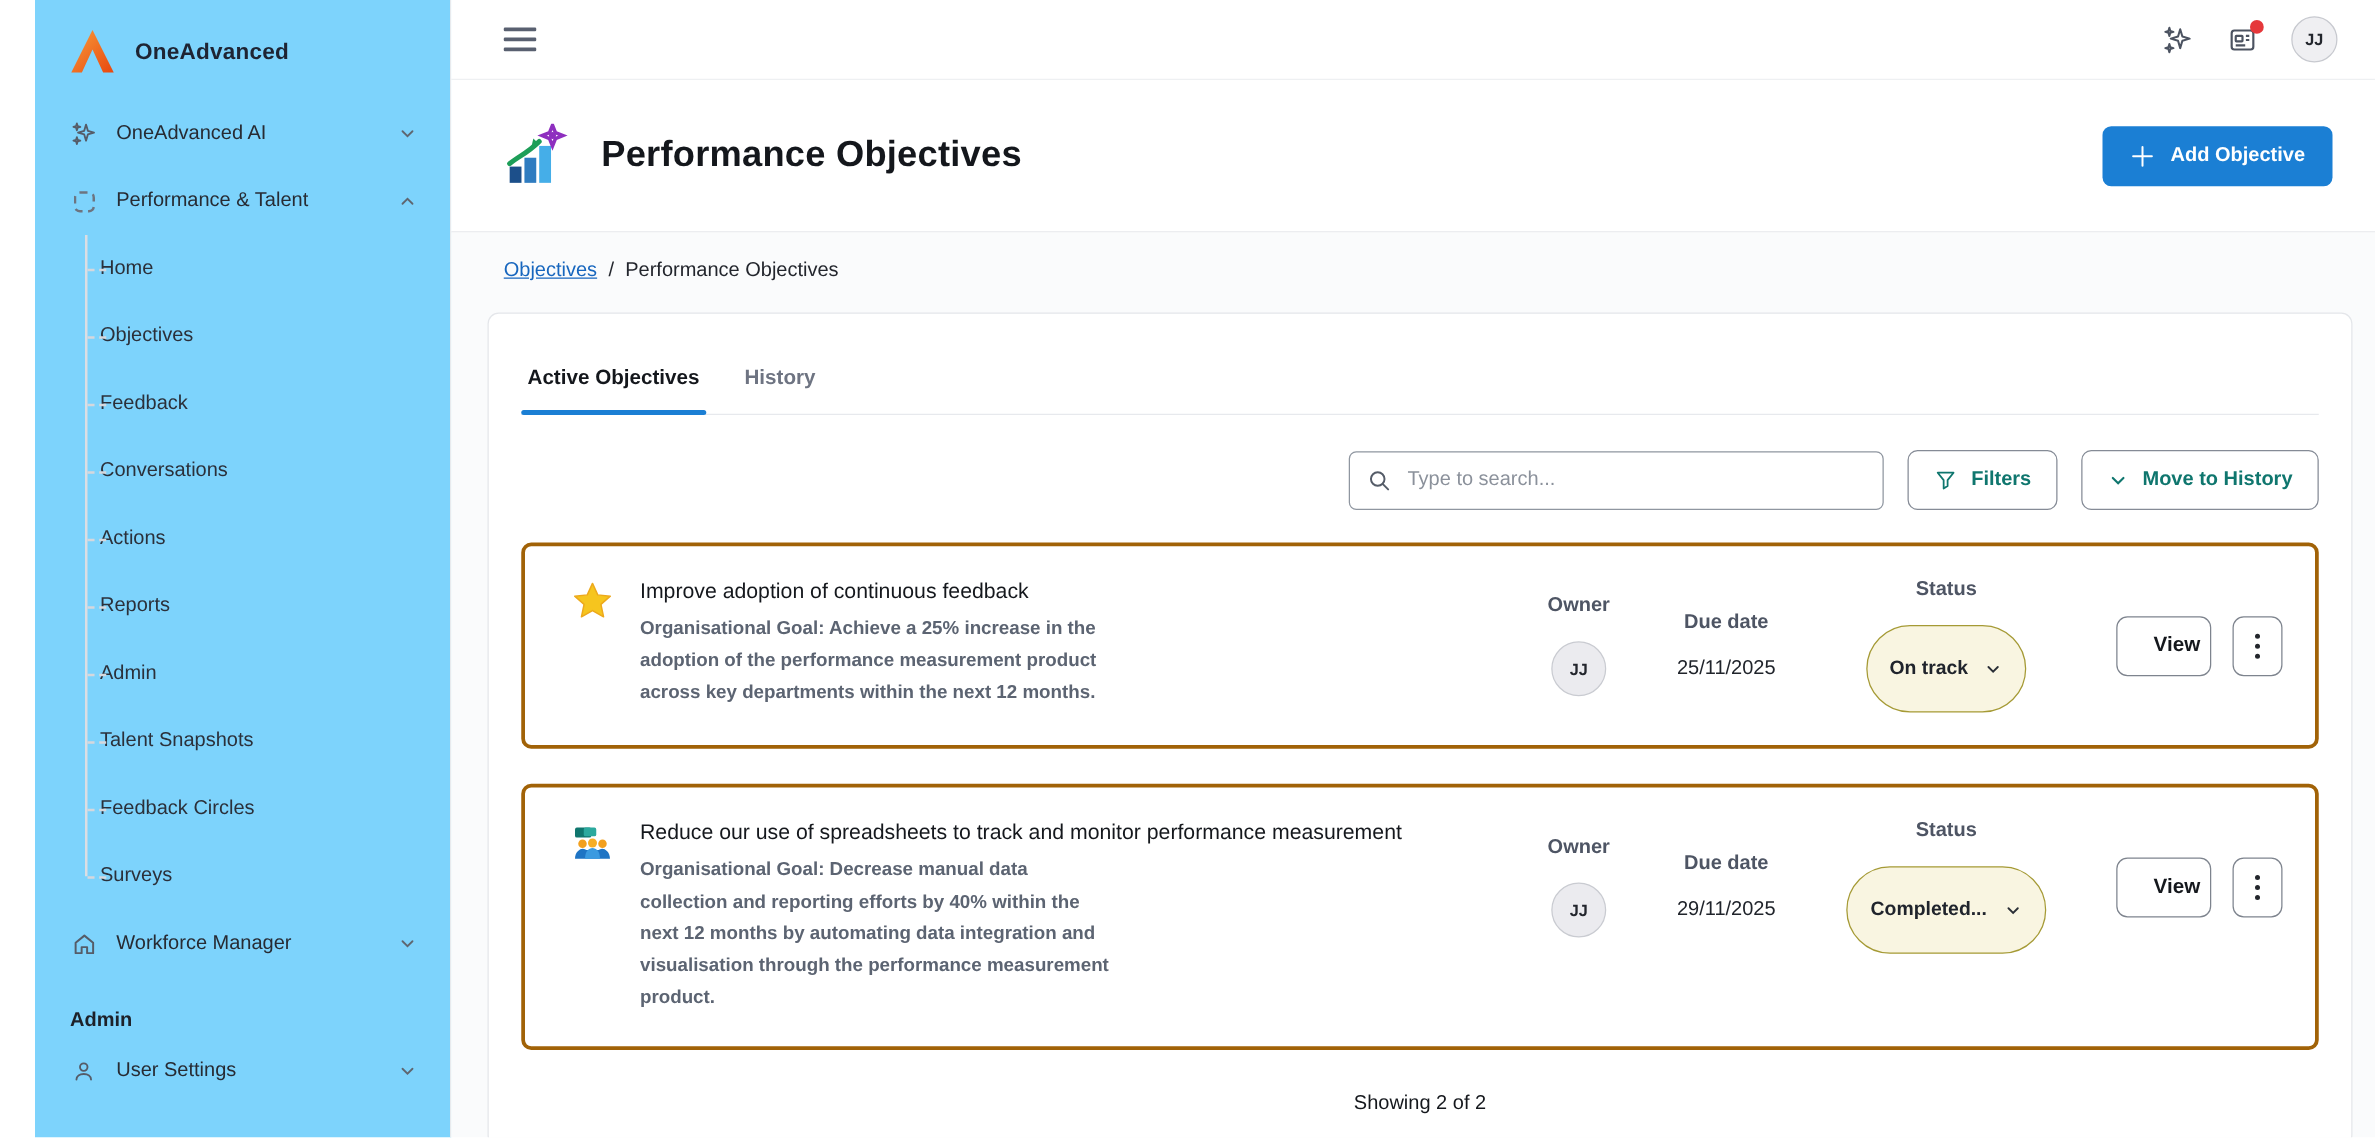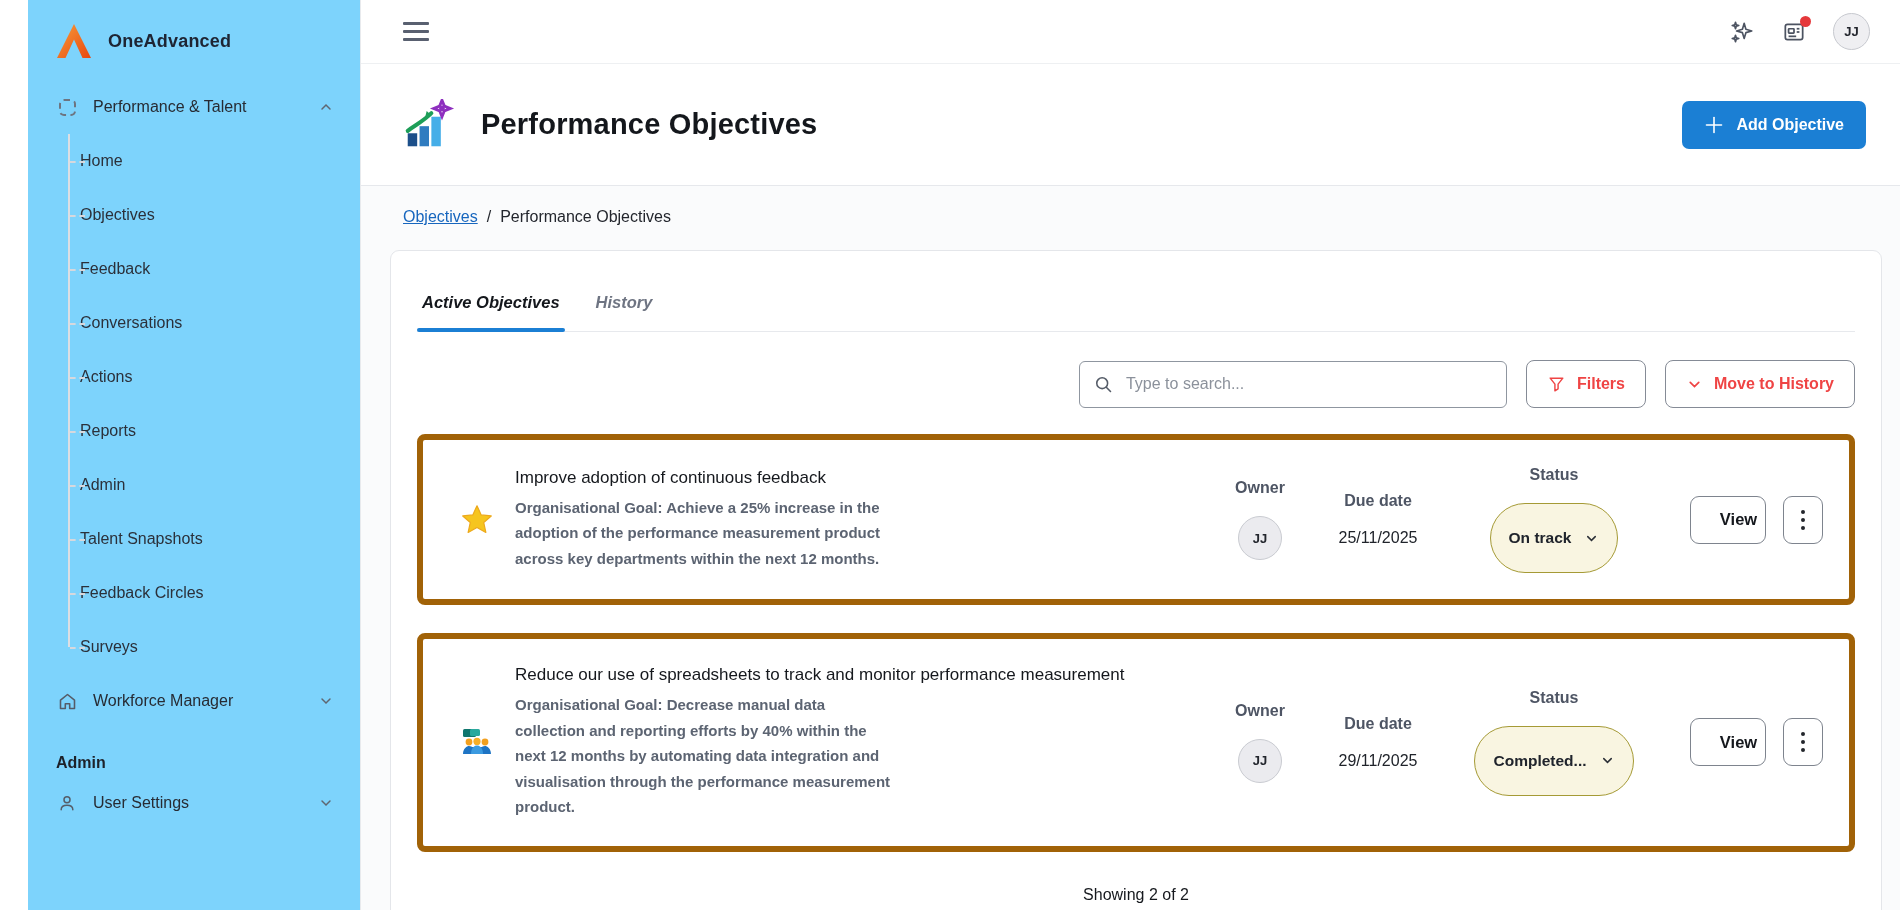--- a/index.html
+++ b/index.html
@@ -49,40 +49,40 @@
     border-radius:7px; color:#fff; font-size:16px; font-weight:700; display:flex;
     align-items:center; gap:12px; cursor:pointer; font-family:inherit; }
 
   .content { flex:1; background:#fafbfc; overflow:hidden; }
   .breadcrumb { padding:22px 0 0 42px; font-size:16px; display:flex; gap:9px; align-items:center; }
   .breadcrumb a { color:#1766be; text-decoration:underline; cursor:pointer; }
   .breadcrumb .sep, .breadcrumb .cur { color:#23262d; }
 
   .panel { margin:24px 18px 0 29px; background:#fff; border:1px solid #e4e6ea;
     border-radius:9px; padding:28px 26px 24px; min-height:640px; }
-  .tabs { display:flex; gap:30px; border-bottom:1px solid #e7e9ed; padding:8px 2px 0;font-style:italic; }
+  .tabs { display:flex; gap:30px; border-bottom:1px solid #e7e9ed; padding:8px 2px 0; }
   .tab { padding:6px 3px 19px; font-size:16.5px; cursor:pointer; position:relative;
     color:#6e7482; font-weight:600; }
   .tab.active { color:#14171c; font-weight:700; }
   .tab.active::after { content:""; position:absolute; left:-2px; right:-2px; bottom:-1px;
     height:4px; background:#1b7fd4; border-radius:2px; }
 
   .toolbar { display:flex; justify-content:flex-end; align-items:center; gap:19px; margin-top:28px; }
   .search-wrap { position:relative; width:428px; }
   .search-wrap input { width:100%; height:47px; border:1px solid #8f96a0; border-radius:6px;
     padding:0 14px 0 46px; font-size:16px; color:#23262d; font-family:inherit; outline:none; }
   .search-wrap input::placeholder { color:#8b919b; }
   .search-ic { position:absolute; left:14px; top:13px; color:#555c68; }
   .tool-btn { height:48px; background:#fff; border:1px solid #858b96; border-radius:8px;
     padding:0 20px; display:flex; align-items:center; gap:11px; font-size:16px;
-    font-weight:600; color:#ef4444; cursor:pointer; font-family:inherit; }
+    font-weight:600; color:#0f766e; cursor:pointer; font-family:inherit; }
 
   .cards { margin-top:26px; display:flex; flex-direction:column; gap:28px; }
-  .card { border:6px solid #a16207; border-radius:8px; padding:26px 26px;
-    display:flex; align-items:center; background:#fff; }
+  .card { border:3px solid #a16207; border-radius:8px; padding:26px 26px;
+    display:flex; align-items:flex-start; background:#fff; }
   .obj-icon { width:36px; display:flex; justify-content:center; margin:0 20px 0 10px; }
   .obj-text { max-width:640px; }
   .obj-title { font-size:17px; font-weight:500; color:#15181d; margin-bottom:7px; }
   .obj-desc { max-width:382px; font-size:15px; font-weight:600; color:#5c6472; line-height:1.7; }
   .meta { margin-left:auto; display:flex; align-items:center; }
   .meta-col { display:flex; flex-direction:column; align-items:center; gap:19px; }
   .meta-col.owner { width:96px; }
   .meta-col.due { width:140px; }
   .meta-col.status { width:212px; }
   .meta-label { font-size:16px; font-weight:700; color:#4e5564; }
@@ -113,20 +113,35 @@
           <linearGradient id="lg" x1="0" y1="0" x2="1" y2="1">
         <stop offset="0" stop-color="#f89d3a"></stop>
             <stop offset="1" stop-color="#e8470f"></stop>
       </linearGradient>
         </defs>
       <path d="M20 2 L37 36 H28.5 L20 17.5 L11.5 36 H3 Z" fill="url(#lg)"></path>
     </svg>
     <span class="logo-text">OneAdvanced</span>
   </div>
 
+  <div class="nav-item">
+    <span class="nv-icon">
+      <svg width="22" height="22" viewBox="0 0 24 24" fill="none" stroke="currentColor" stroke-width="1.6" stroke-linejoin="round">
+        <path d="M14 4 L15.6 9.4 L21 11 L15.6 12.6 L14 18 L12.4 12.6 L7 11 L12.4 9.4 Z"></path>
+        <path d="M6 3 L6.7 5.3 L9 6 L6.7 6.7 L6 9 L5.3 6.7 L3 6 L5.3 5.3 Z"></path>
+        <path d="M6 15 L6.7 17.3 L9 18 L6.7 18.7 L6 21 L5.3 18.7 L3 18 L5.3 17.3 Z"></path>
+      </svg>
+    </span>
+    <span>OneAdvanced AI</span>
+    <span class="chev">
+      <svg width="16" height="16" viewBox="0 0 24 24" fill="none" stroke="currentColor" stroke-width="2.2" stroke-linecap="round">
+          <polyline points="6,9 12,15 18,9"></polyline>
+        </svg>
+    </span>
+  </div>
 
   <div class="nav-item">
     <span class="nv-icon">
         <span class="dashed-square"></span>
       </span>
     <span>Performance &amp; Talent</span>
     <span class="chev">
       <svg width="16" height="16" viewBox="0 0 24 24" fill="none" stroke="currentColor" stroke-width="2.2" stroke-linecap="round">
           <polyline points="6,15 12,9 18,15"></polyline>
         </svg>

